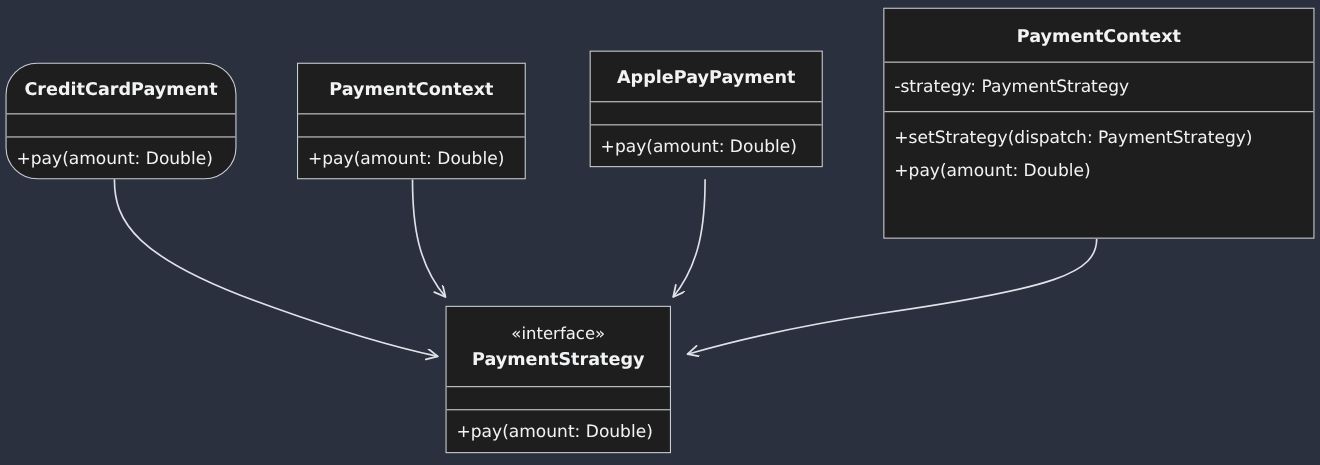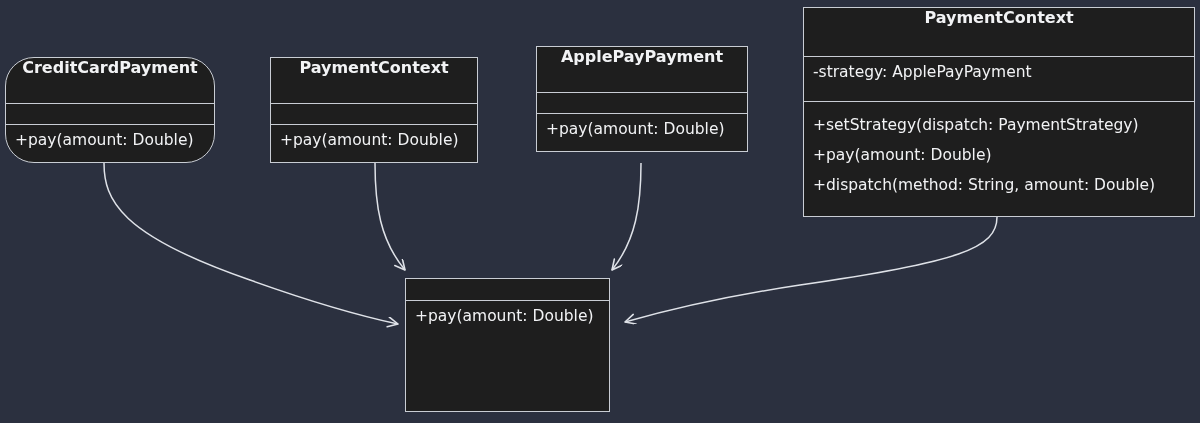--- a/index.html
+++ b/index.html
@@ -20,20 +20,21 @@
     background: #1e1e1e;
     border: 1px solid #c9cdd4;
     box-sizing: border-box;
     z-index: 2;
   }
   .compartment {
     box-sizing: border-box;
     padding: 0 9px;
     display: flex;
     flex-direction: column;
+    justify-content: center;
   }
   .compartment + .compartment {
     border-top: 1px solid #c9cdd4;
   }
   .c-name {
     text-align: center;
     color: #f2f3f5;
     font-weight: bold;
     font-size: 16px;
   }
@@ -113,29 +114,32 @@
     <div class="compartment" style="height:39px;">
       <div class="member">+pay(amount: Double)</div>
     </div>
   </div>
 
   <div class="uml-class" style="left:803px; top:7px; width:392px; height:210px;">
     <div class="compartment" style="height:48px;">
       <div class="c-name">PaymentContext</div>
     </div>
     <div class="compartment" style="height:45px;">
-      <div class="member">-strategy: ApplePayPayment</div>
+      <div class="member">-strategy: PaymentStrategy</div>
     </div>
     <div class="compartment" style="height:115px; justify-content:flex-start; padding-top:8px;">
       <div class="member">+setStrategy(dispatch: PaymentStrategy)</div>
       <div class="member">+pay(amount: Double)</div>
-      <div class="member">+dispatch(method: String, amount: Double)</div>
     </div>
   </div>
 
   <div class="uml-class" style="left:405px; top:278px; width:205px; height:134px;">
+    <div class="compartment" style="height:72px;">
+      <div class="c-stereotype">«interface»</div>
+      <div class="c-name">PaymentStrategy</div>
+    </div>
     <div class="compartment c-empty"></div>
     <div class="compartment" style="height:39px;">
       <div class="member">+pay(amount: Double)</div>
     </div>
   </div>
 
 </div>
 
 </body></html>

